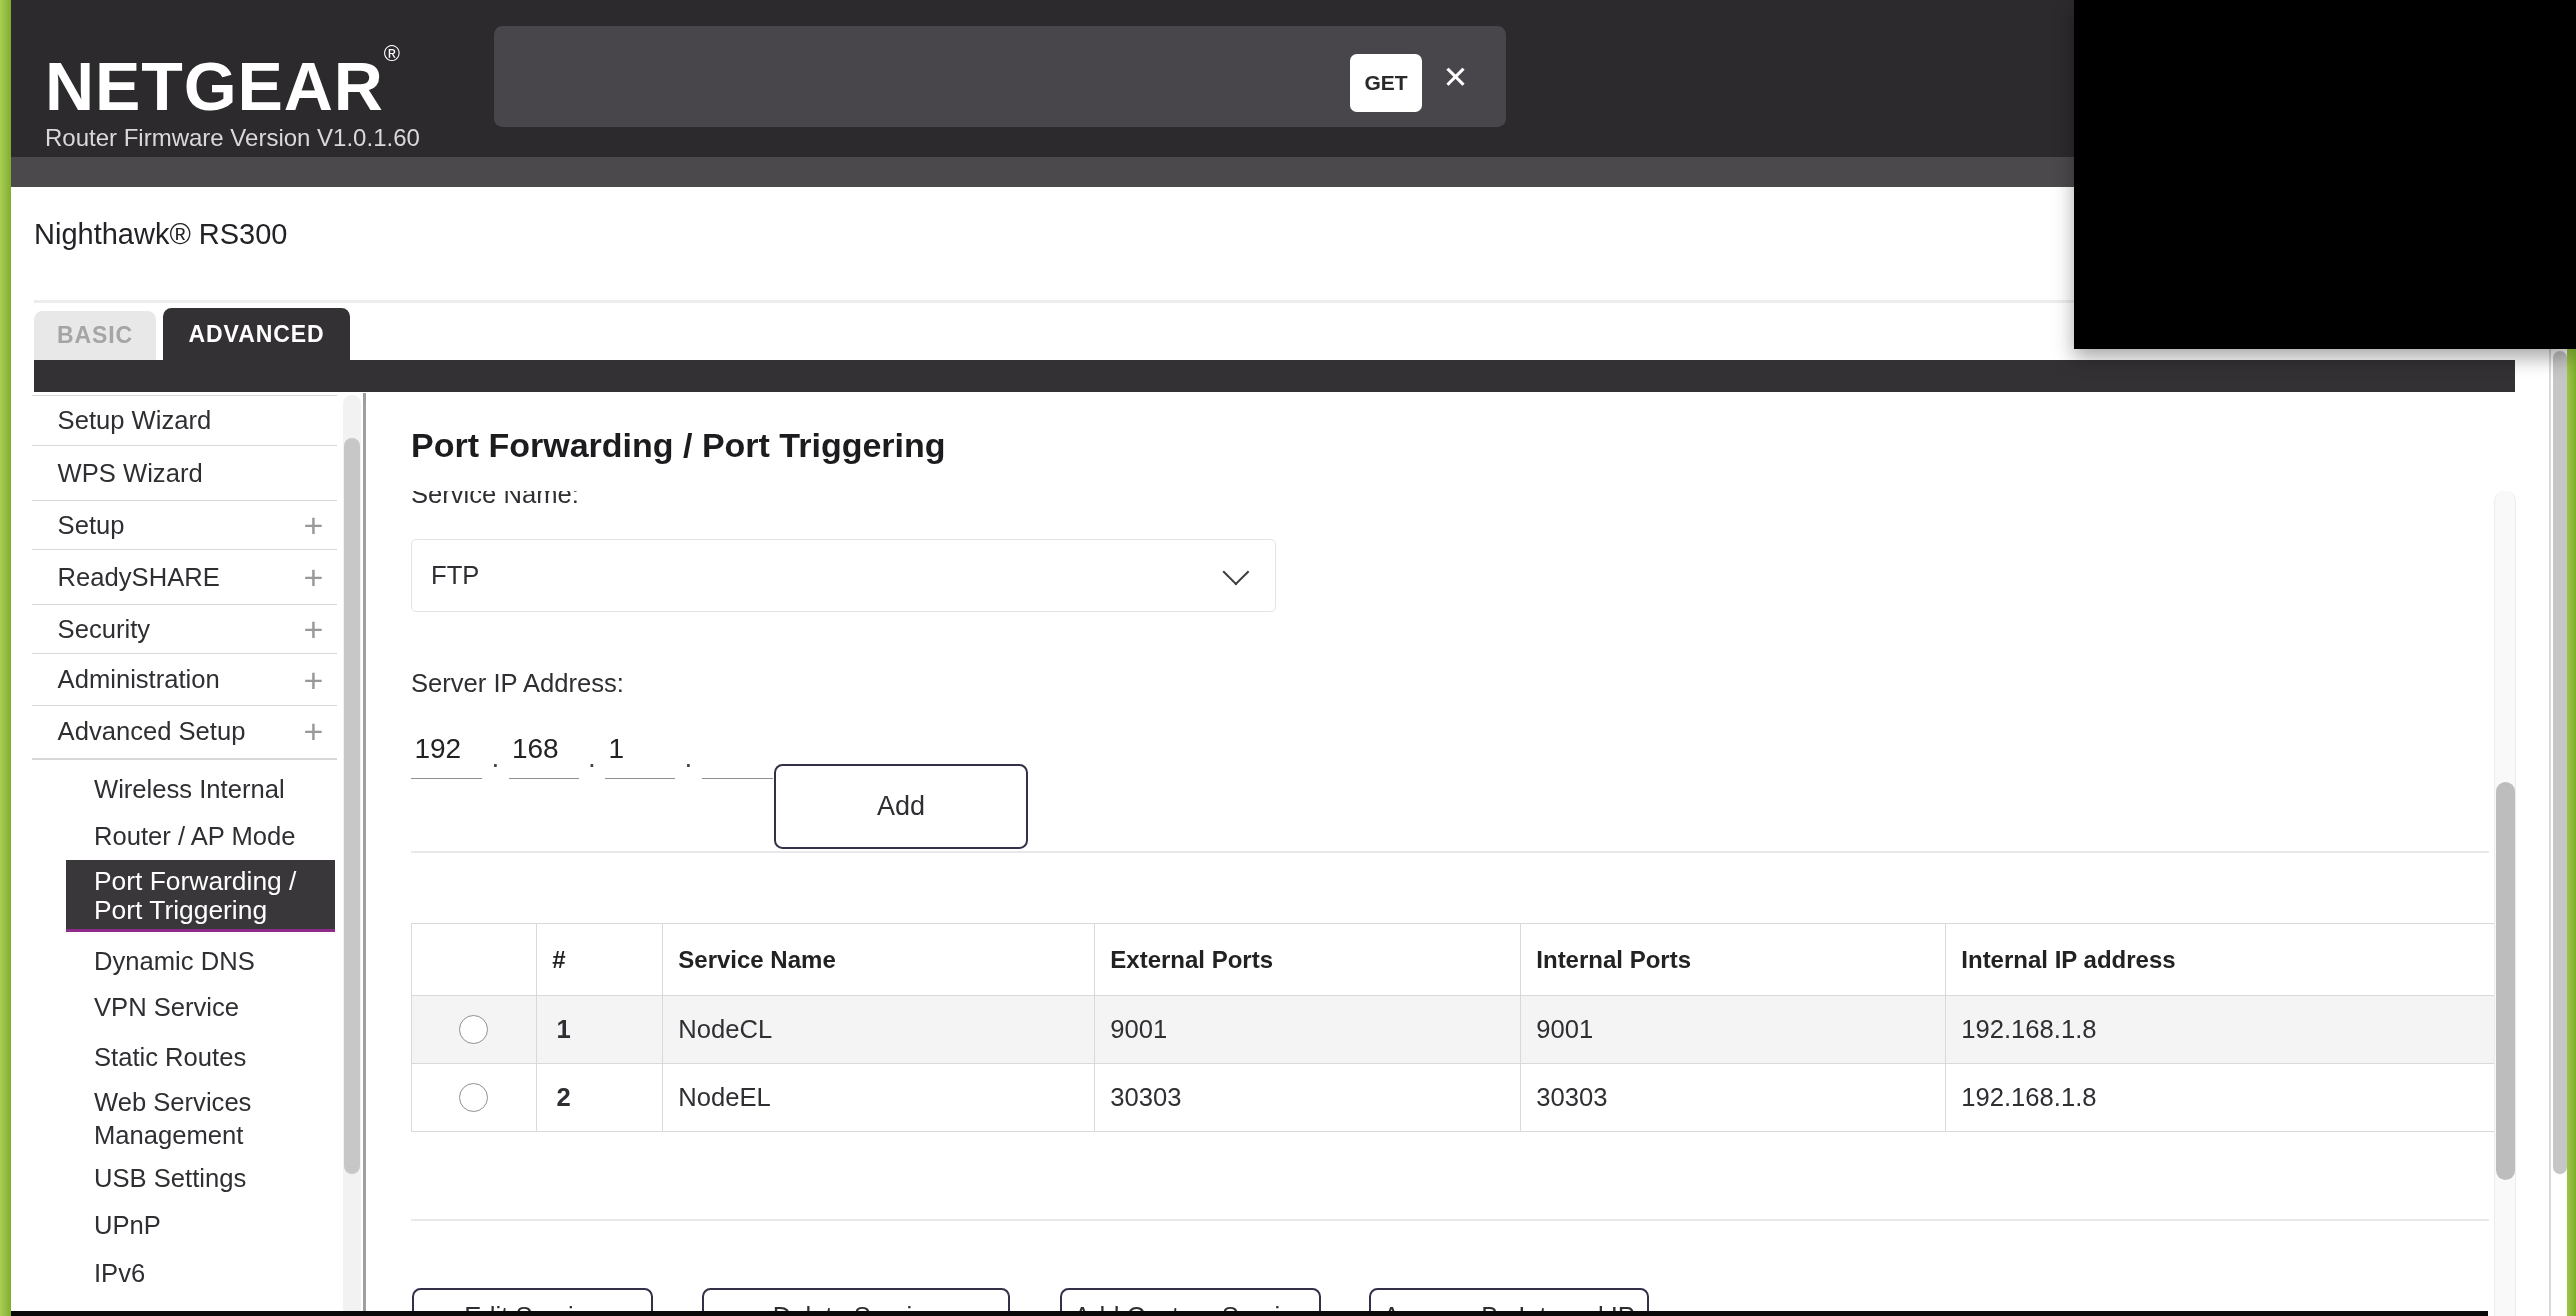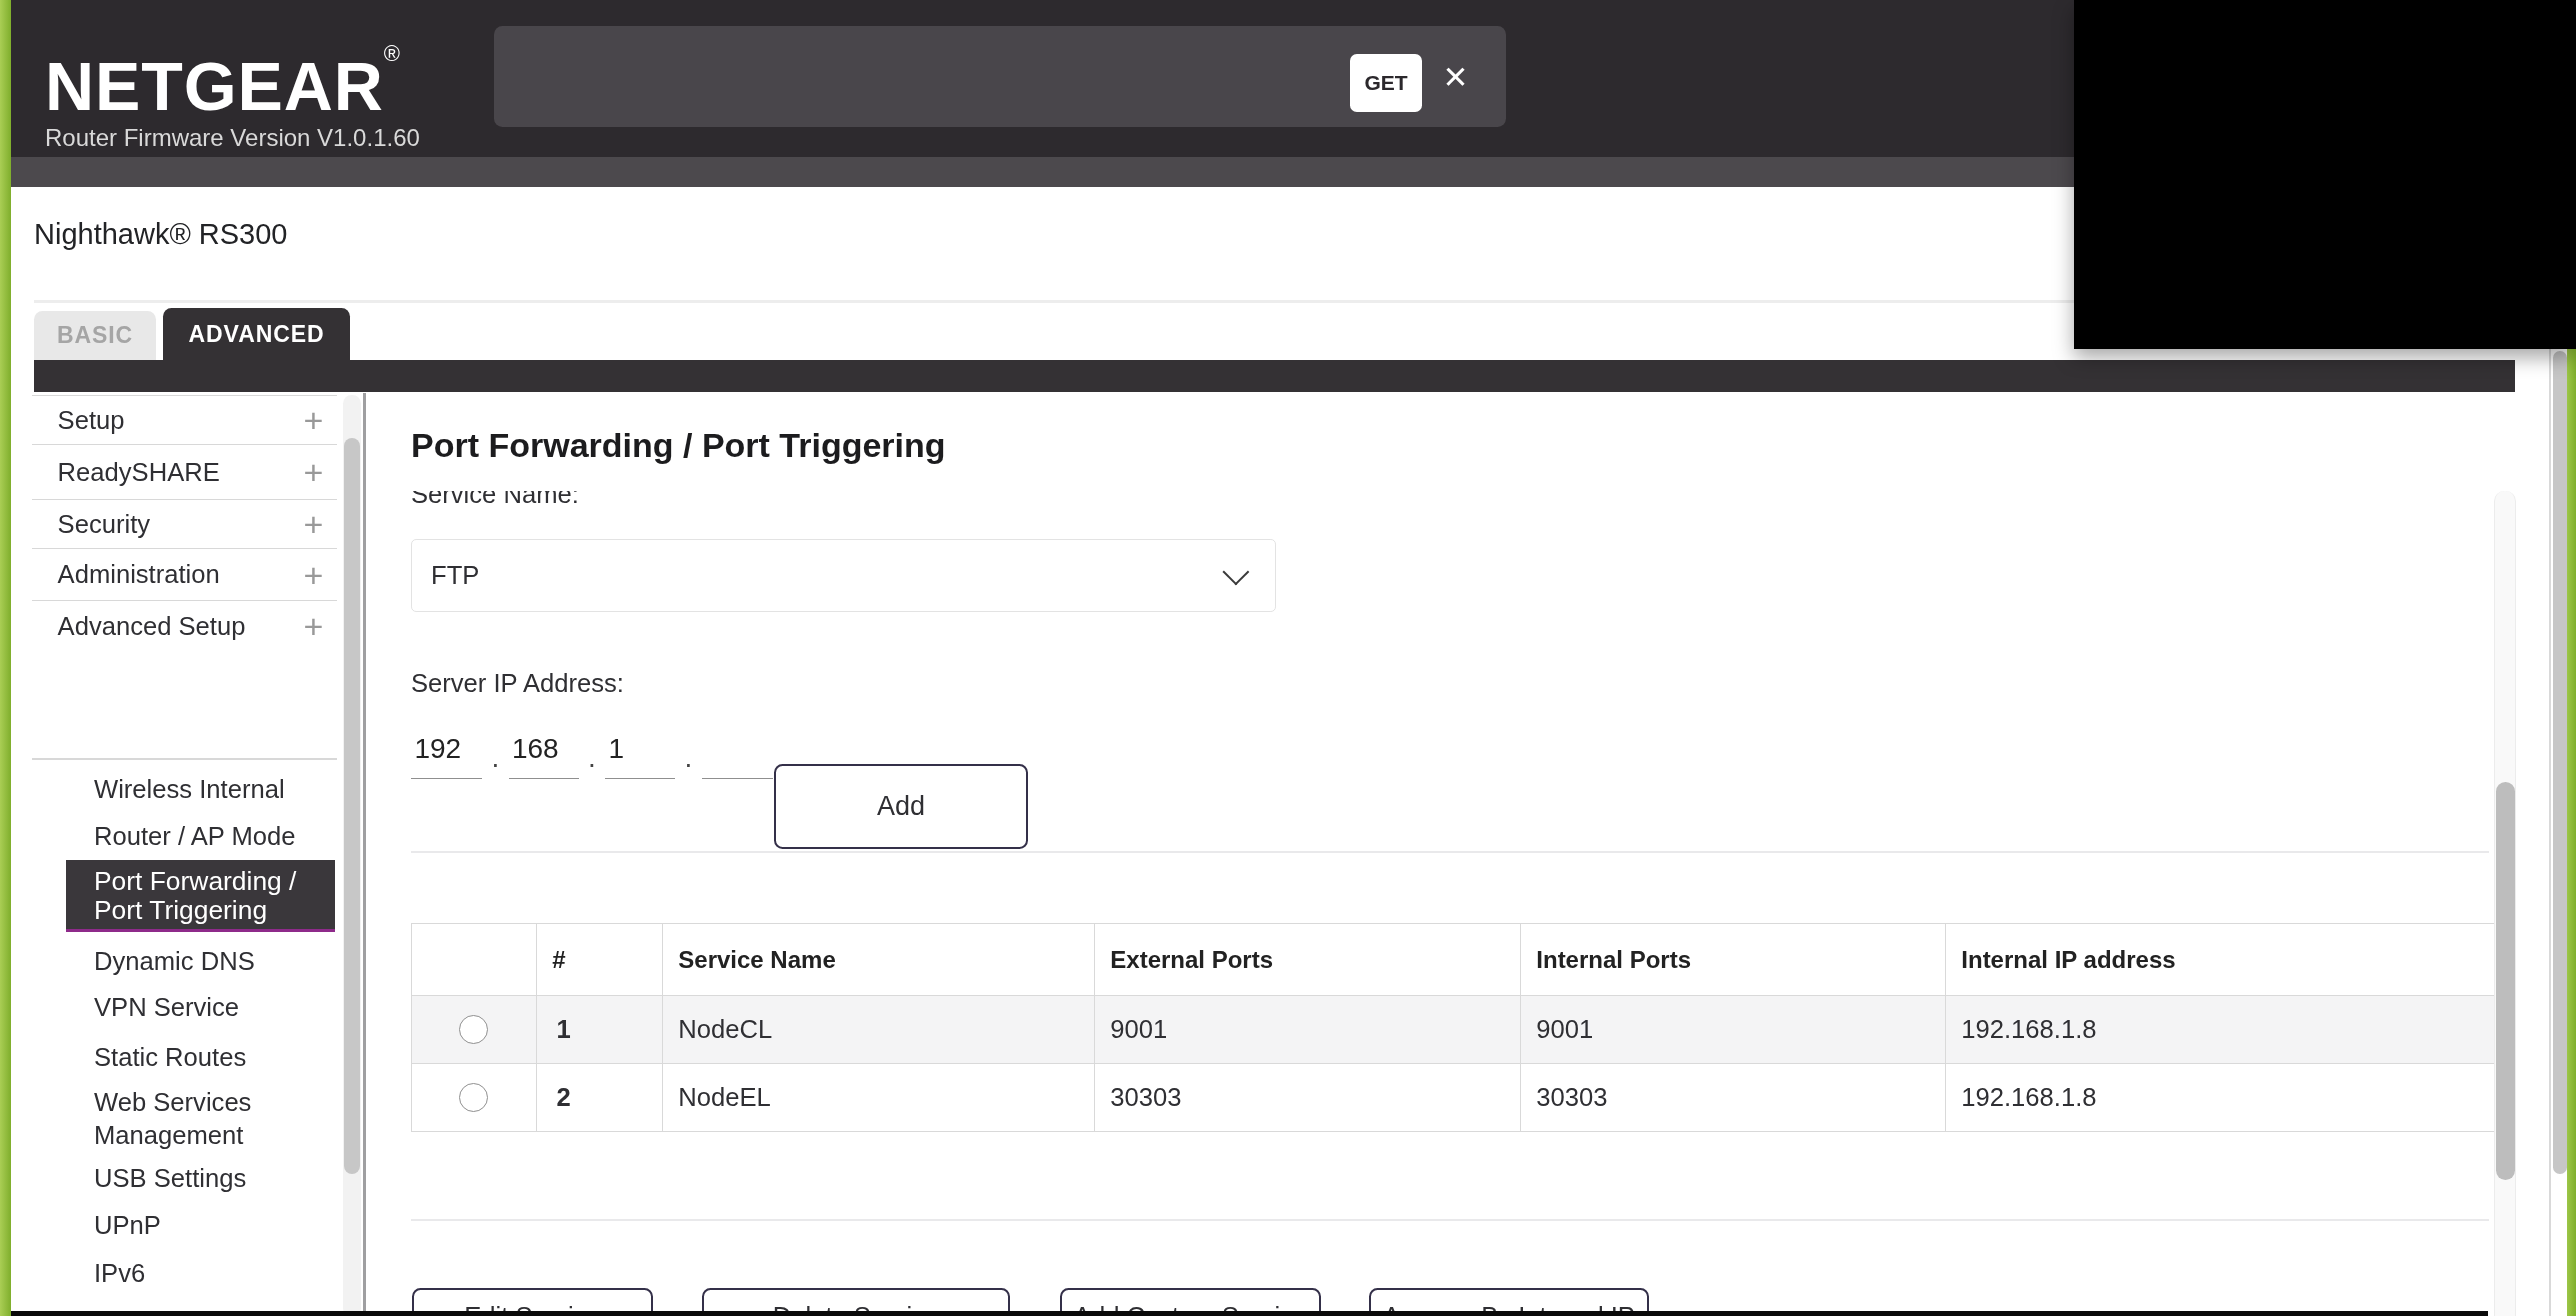--- a/index.html
+++ b/index.html
@@ -137,20 +137,26 @@
   <div class="abs" id="header-strip"></div>
 
   <div class="abs" id="product-name">Nighthawk® RS300</div>
   <div class="abs" id="top-divider"></div>
 
   <div class="abs tab" id="tab-basic">BASIC</div>
   <div class="abs tab" id="tab-advanced">ADVANCED</div>
   <div class="abs" id="nav-bar"></div>
 
   <div class="abs" id="sidebar">
+    <div class="side-item" style="height:50px">
+      <span>Setup Wizard</span>
+    </div>
+    <div class="side-item" style="height:55px">
+      <span>WPS Wizard</span>
+    </div>
     <div class="side-item" style="height:49px">
       <span>Setup</span>
       <span class="plus">+</span>
     </div>
     <div class="side-item" style="height:55px">
       <span>ReadySHARE</span>
       <span class="plus">+</span>
     </div>
     <div class="side-item" style="height:49px">
       <span>Security</span>

